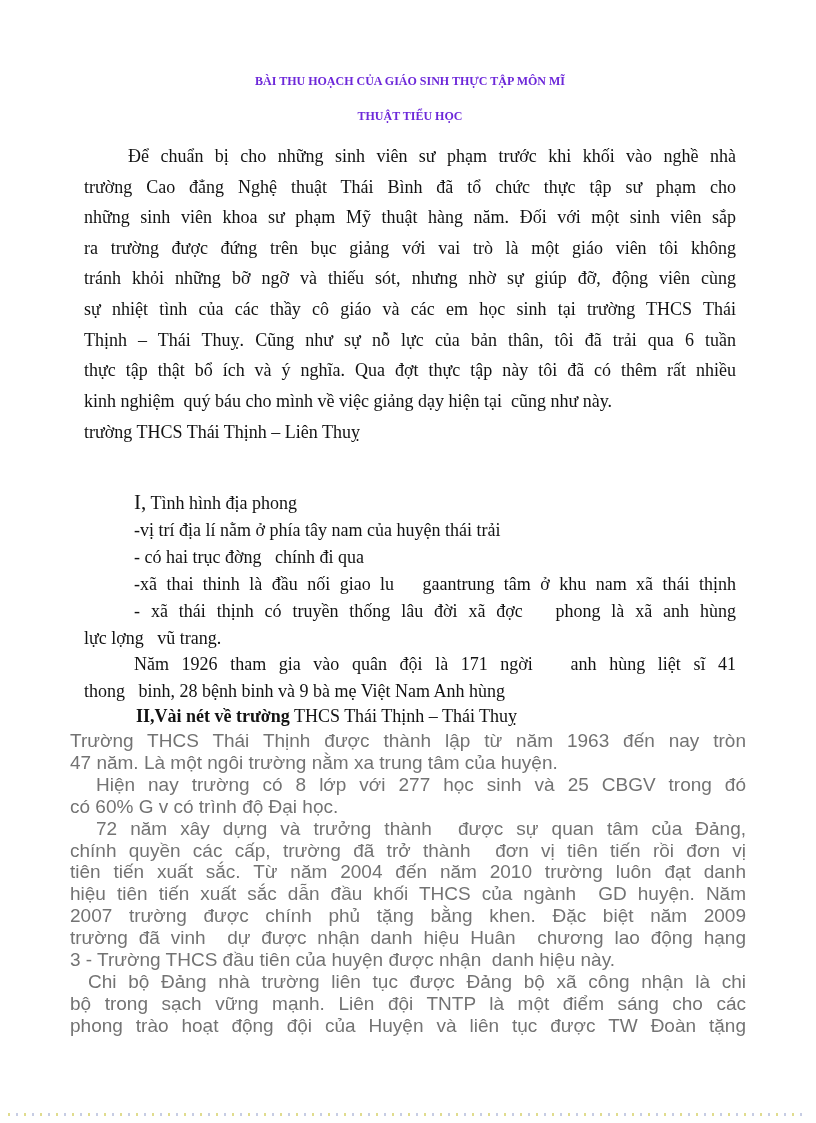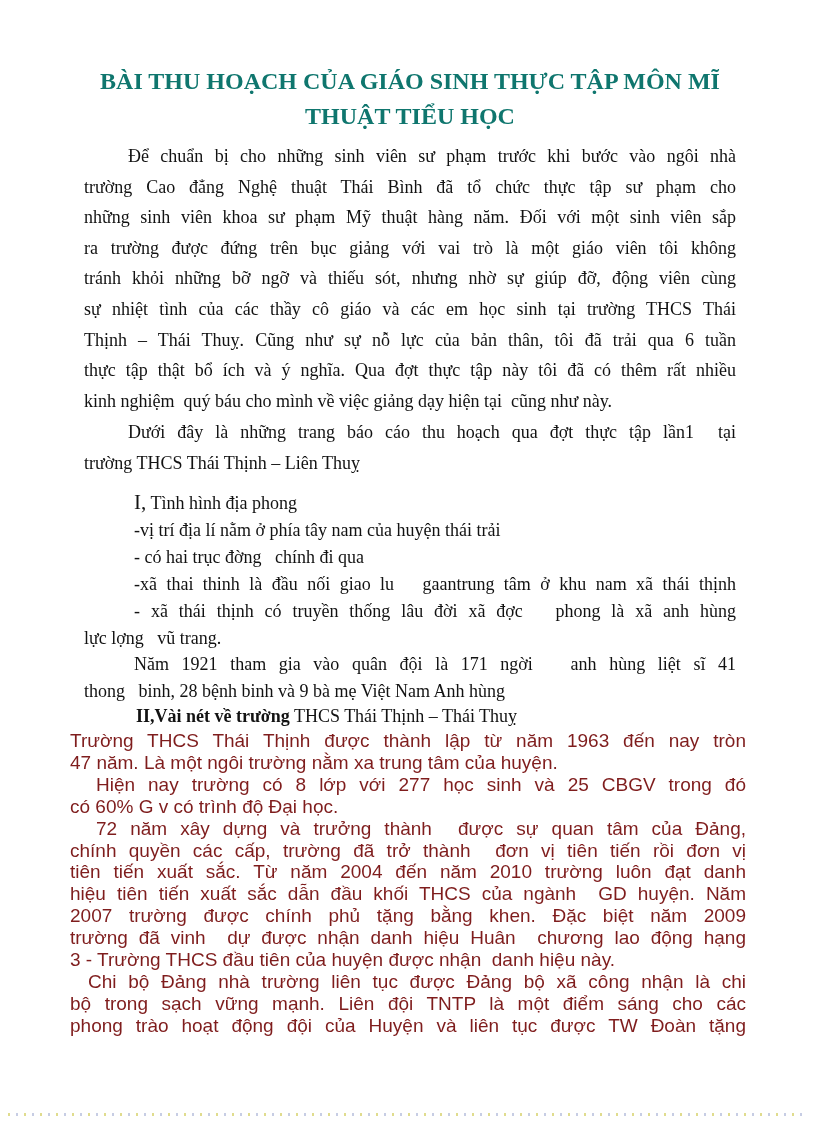--- a/index.html
+++ b/index.html
@@ -7,22 +7,22 @@
     position:relative;
     width:816px;height:1123px;
     background:#ffffff;
     overflow:hidden;
     font-family:"Liberation Serif","DejaVu Serif",serif;
     color:#121212;
   }
   
   .title{
     position:absolute;left:84px;top:64px;width:652px;
-    text-align:center;font-weight:bold;font-size:24px;line-height:35px;
-    color:#0f766e;
+    text-align:center;font-weight:bold;font-size:12px;line-height:35px;
+    color:#6d28d9;
   }
   .serif-par{position:absolute;left:84px;width:652px;font-size:18px;line-height:30.6px;}
   .serif-par .ln{white-space:pre-wrap;text-align:justify;text-align-last:justify;}
   .serif-par .ln.last{text-align-last:left;}
   .serif-par .ln.indent{padding-left:44px;}
   .p1{top:141px;}
   .p2{top:417px;}
   .sec1{position:absolute;left:84px;top:489px;width:652px;font-size:18px;line-height:26.9px;}
   .sec1 .ln{white-space:pre-wrap;text-align:left;}
   .sec1 .ln.just{text-align:justify;text-align-last:justify;}
@@ -31,21 +31,21 @@
   .sec2-heading{
     position:absolute;left:84px;top:703px;width:652px;
     font-size:18px;line-height:27px;padding-left:52px;box-sizing:border-box;
     white-space:pre-wrap;
   }
   .sec2-heading b{font-weight:bold;}
   
   .sans{
     position:absolute;left:70px;top:730px;width:676px;
     font-family:"Liberation Sans","DejaVu Sans",sans-serif;
-    font-size:19px;line-height:21.9px;color:#7f1d1d;
+    font-size:19px;line-height:21.9px;color:#737373;
   }
   .sans .ln{white-space:pre-wrap;text-align:justify;text-align-last:justify;}
   .sans .ln.last{text-align-last:left;}
   .sans .ln.ind26{padding-left:26px;}
   .sans .ln.ind18{padding-left:18px;}
   
   .dotline{
     position:absolute;left:8px;top:1113px;width:800px;height:3px;
     background-image:
       repeating-linear-gradient(90deg, #e0dc8e 0 2px, transparent 2px 16px),
@@ -56,44 +56,43 @@
 <body>
 
 <div class="page">
 
   <div class="title">
     <div class="tl">BÀI THU HOẠCH CỦA GIÁO SINH THỰC TẬP MÔN MĨ</div>
     <div class="tl">THUẬT TIỂU HỌC</div>
   </div>
 
   <div class="serif-par p1">
-    <div class="ln indent">Để chuẩn bị cho những sinh viên sư phạm trước khi bước vào ngôi nhà</div>
+    <div class="ln indent">Để chuẩn bị cho những sinh viên sư phạm trước khi khối vào nghề nhà</div>
     <div class="ln">trường Cao đẳng Nghệ thuật Thái Bình đã tổ chức thực tập sư phạm cho</div>
     <div class="ln">những sinh viên khoa sư phạm Mỹ thuật hàng năm. Đối với một sinh viên sắp</div>
     <div class="ln">ra trường được đứng trên bục giảng với vai trò là một giáo viên tôi không</div>
     <div class="ln">tránh khỏi những bỡ ngỡ và thiếu sót, nhưng nhờ sự giúp đỡ, động viên cùng</div>
     <div class="ln">sự nhiệt tình của các thầy cô giáo và các em học sinh tại trường THCS Thái</div>
     <div class="ln">Thịnh – Thái Thuỵ. Cũng như sự nỗ lực của bản thân, tôi đã trải qua 6 tuần</div>
     <div class="ln">thực tập thật bổ ích và ý nghĩa. Qua đợt thực tập này tôi đã có thêm rất nhiều</div>
     <div class="ln last">kinh nghiệm  quý báu cho mình về việc giảng dạy hiện tại  cũng như này.</div>
   </div>
 
   <div class="serif-par p2">
-    <div class="ln indent">Dưới đây là những trang báo cáo thu hoạch qua đợt thực tập lần1  tại</div>
     <div class="ln last">trường THCS Thái Thịnh – Liên Thuỵ</div>
   </div>
 
   <div class="sec1">
     <div class="ln ind"><span class="hdr1-prefix">I,</span><span> Tình hình địa phong</span></div>
     <div class="ln ind">-vị trí địa lí nằm ở phía tây nam của huyện thái trải</div>
     <div class="ln ind">- có hai trục đờng   chính đi qua</div>
     <div class="ln ind just">-xã thai thinh là đầu nối giao lu   gaantrung tâm ở khu nam xã thái thịnh</div>
     <div class="ln ind just">- xã thái thịnh có truyền thống lâu đời xã đợc   phong là xã anh hùng</div>
     <div class="ln">lực lợng   vũ trang.</div>
-    <div class="ln ind just">Năm 1921 tham gia vào quân đội là 171 ngời   anh hùng liệt sĩ 41</div>
+    <div class="ln ind just">Năm 1926 tham gia vào quân đội là 171 ngời   anh hùng liệt sĩ 41</div>
     <div class="ln">thong   binh, 28 bệnh binh và 9 bà mẹ Việt Nam Anh hùng</div>
   </div>
 
   <div class="sec2-heading"><b>II,Vài nét về trường</b><span> THCS Thái Thịnh – Thái Thuỵ</span></div>
 
   <div class="sans">
     <div class="ln">Trường THCS Thái Thịnh được thành lập từ năm 1963 đến nay tròn</div>
     <div class="ln last">47 năm. Là một ngôi trường nằm xa trung tâm của huyện.</div>
     <div class="ln ind26">Hiện nay trường có 8 lớp với 277 học sinh và 25 CBGV trong đó</div>
     <div class="ln last">có 60% G v có trình độ Đại học.</div>

